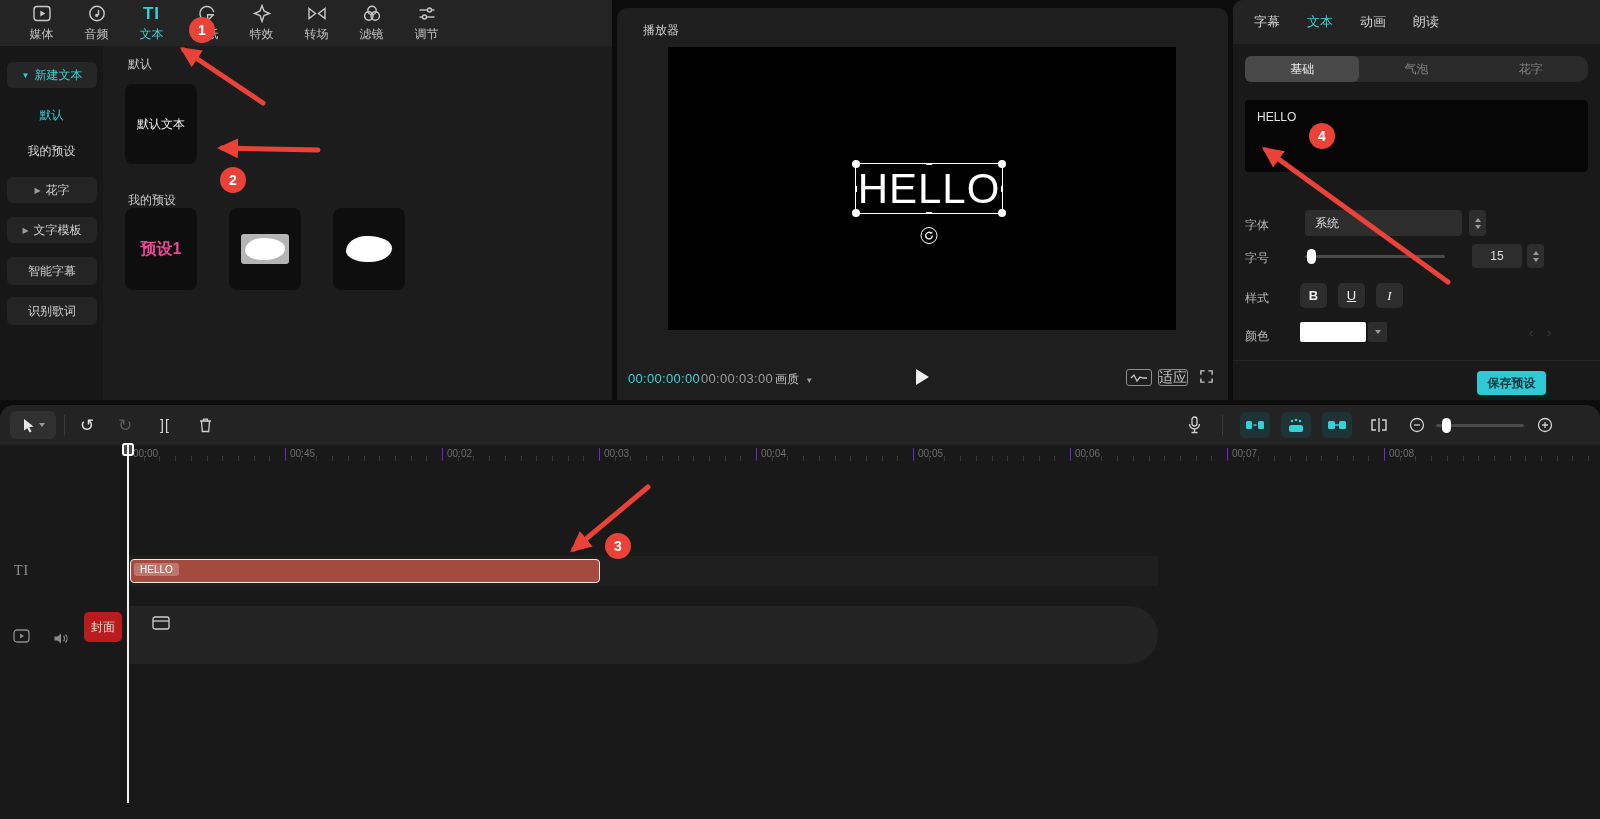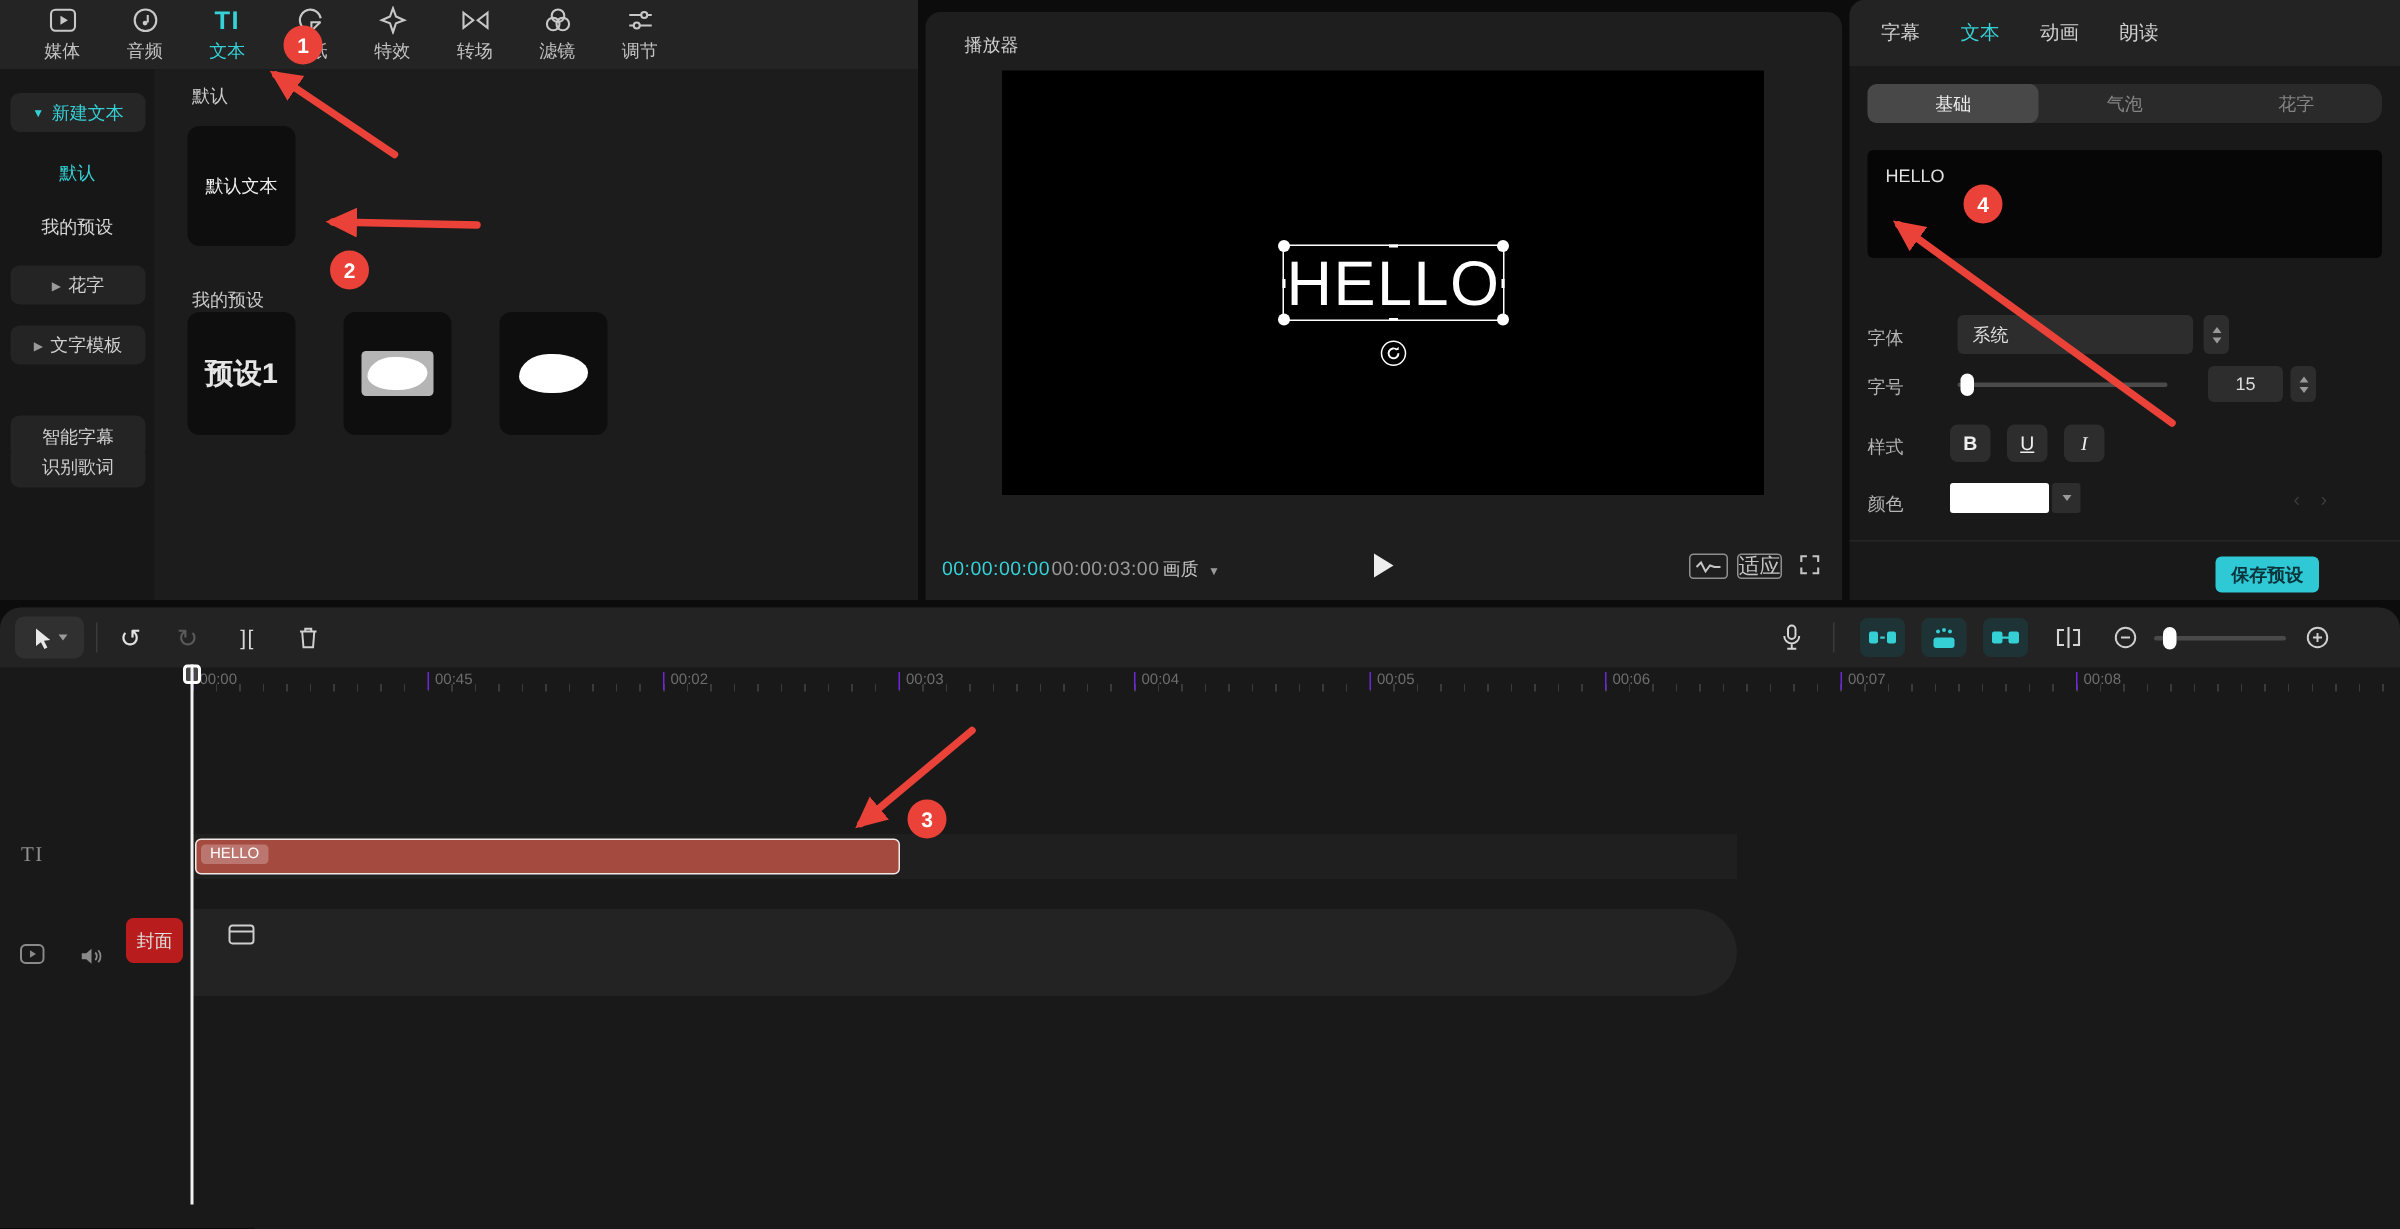--- a/index.html
+++ b/index.html
@@ -35,21 +35,21 @@
   .teal { color:#36d1d6 !important; }
   .caret { font-size:8px; color:#9a9a9a; }
   .side-btn.teal .caret { color:#36d1d6; }
 
   
   .lib { position:absolute; left:103px; top:46px; width:509px; height:354px; background:#1c1c1c; }
   .lib-label { position:absolute; font-size:12px; color:#c9c9c9; }
   .card { position:absolute; width:72px; height:82px; background:#0e0e0e; border-radius:8px;
           display:flex; align-items:center; justify-content:center; cursor:pointer; }
   .card .t { font-size:12px; color:#efefef; }
-  .card .tb { font-size:19px; font-weight:bold; color:#e5e5e5; }
+  .card .tb { font-size:16px; font-weight:bold; color:#ec4899; }
   .gray-chip { width:48px; height:30px; background:#b5b5b5; border-radius:3px; display:flex; align-items:center; justify-content:center; }
   .blob { background:#fff; border-radius:46% 54% 52% 48% / 62% 50% 56% 44%; }
 
   
   .pl-title { position:absolute; left:26px; top:14px; font-size:12px; color:#cfcfcf; }
   .video { position:absolute; left:51px; top:39px; width:508px; height:283px; background:#000; }
   .selbox { position:absolute; left:187px; top:116px; width:148px; height:51px; border:1.5px solid #fff;
             display:flex; align-items:center; justify-content:center; cursor:move; }
   .selbox .word { font-size:42px; color:#fff; letter-spacing:1px; line-height:1; }
   .hdl { position:absolute; width:8px; height:8px; background:#fff; border-radius:50%; }
@@ -204,21 +204,21 @@
       <div class="side-link teal" style="top:61px;">默认</div>
       <div class="side-link" style="top:97px;">我的预设</div>
       <div class="side-btn" style="top:131px;">
         <span class="caret">▶</span>
         <span>花字</span>
       </div>
       <div class="side-btn" style="top:171px;">
         <span class="caret">▶</span>
         <span>文字模板</span>
       </div>
-      <div class="side-btn" style="top:211px; height:28px;margin-top:20px;">
+      <div class="side-btn" style="top:211px; height:28px;">
         <span>智能字幕</span>
       </div>
       <div class="side-btn" style="top:251px; height:28px;">
         <span>识别歌词</span>
       </div>
     </div>
 
     <div class="lib">
       <div class="lib-label" style="left:25px; top:10px;">默认</div>
       <div class="card" style="left:22px; top:38px; width:72px; height:80px;">

